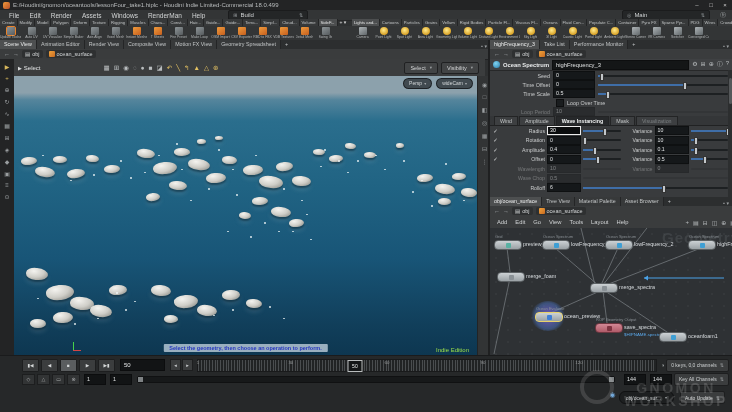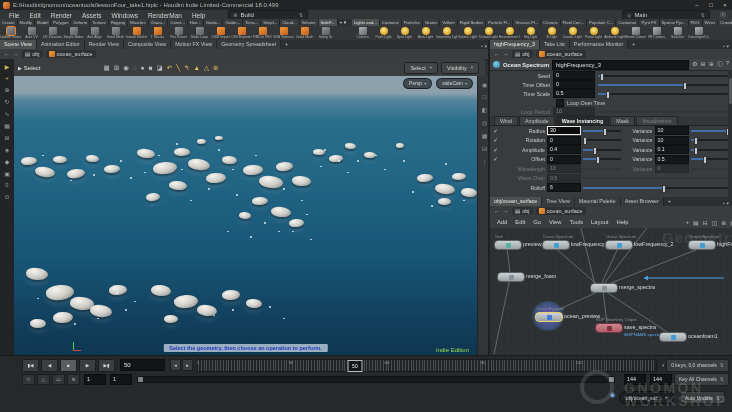--- a/index.html
+++ b/index.html
@@ -141,21 +141,21 @@
       display:flex;align-items:center;justify-content:center;}
   .rfield{width:18px;height:9px;background:#121415;border:1px solid #0c0d0e;font-size:5.4px;color:#dfe1e2;
       line-height:9px;padding-left:2px;margin-left:4px;}
   .range{position:relative;flex:1;height:5px;margin:0 5px;background:#17191a;border:1px solid #101112;border-radius:2px;}
   .rh{position:absolute;top:0;width:5px;height:5px;background:#7e8284;}
   .pbrow3{position:absolute;left:0;top:31px;right:0;height:24px;display:flex;align-items:flex-start;justify-content:flex-end;padding-top:4px;}
   .globe{font-size:7px;color:#6fa6d8;margin-right:3px;}
   .pathpill{display:flex;align-items:center;background:#1d1f20;border:1px solid #101112;border-radius:6px;height:11px;
       padding:0 6px;font-size:5px;color:#c9cccd;margin-right:4px;white-space:nowrap;}
   .pathpill::after{content:"▾";font-size:4px;margin-left:4px;color:#9da1a3;}
-  .gnomon{position:absolute;right:4px;bottom:4px;text-align:left;color:rgba(255,255,255,.15);
+  .gnomon{position:absolute;right:4px;bottom:4px;text-align:center;color:rgba(255,255,255,.15);
       font-weight:bold;font-size:14px;line-height:13px;letter-spacing:2.5px;z-index:50;pointer-events:none;}
   .gear{position:absolute;right:118px;bottom:8px;width:26px;height:26px;border-radius:50%;
       border:4px solid rgba(255,255,255,.13);z-index:50;pointer-events:none;}
   .divider{position:absolute;background:#1f2021;}
 </style>
 </head>
 <body>
 
 <div class="win">
 

